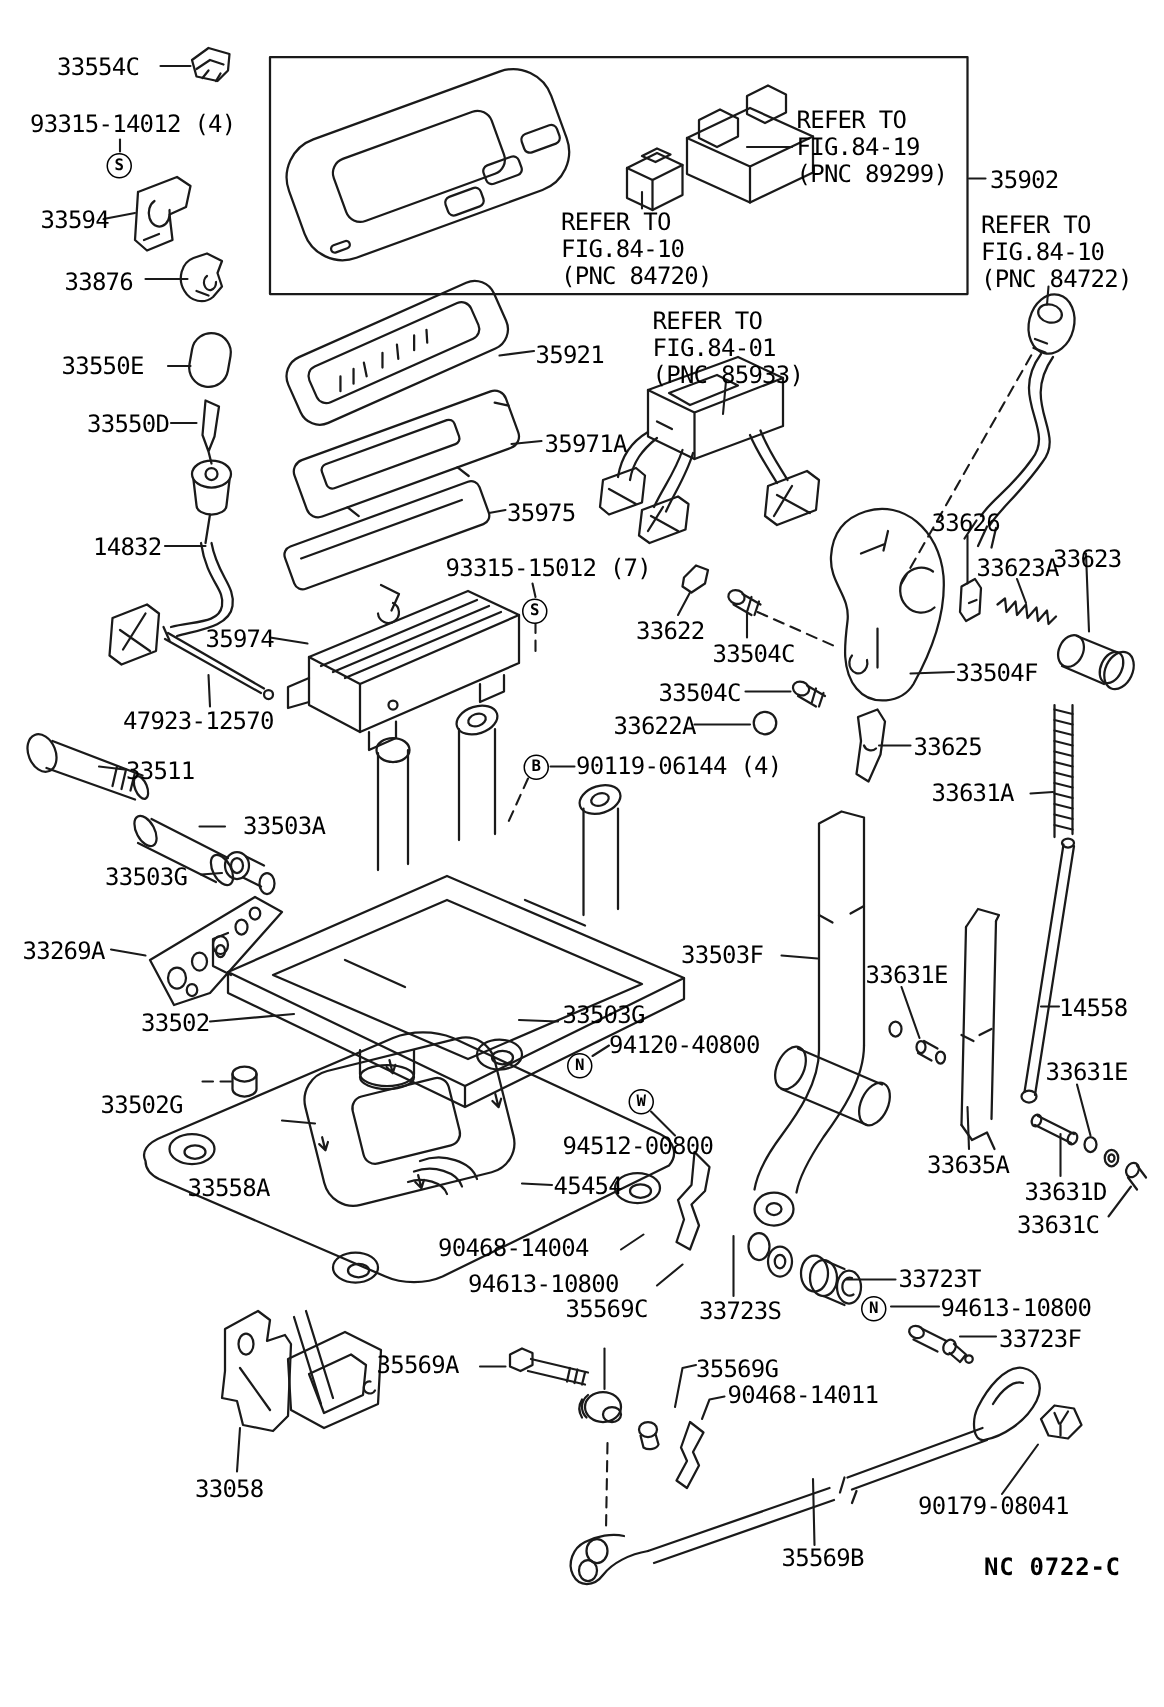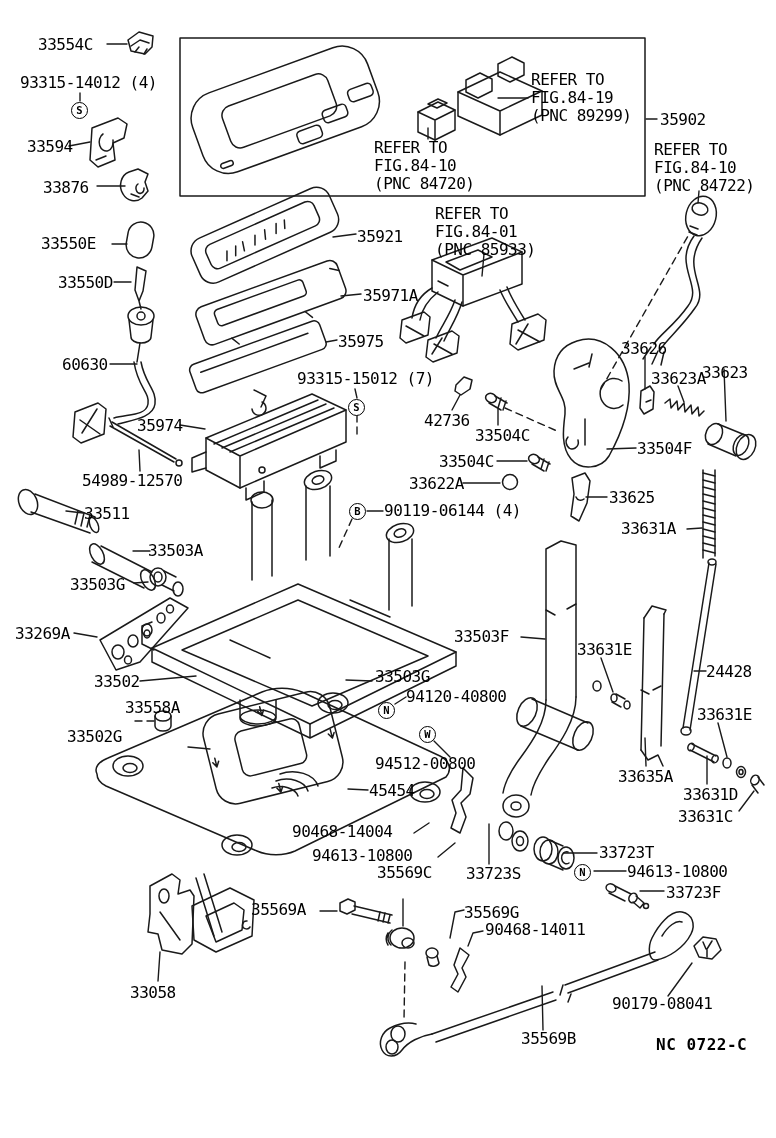--- a/index.html
+++ b/index.html
@@ -427,57 +427,57 @@
 (PNC 89299)</div>
   <div class="refer" style="left:374px;top:139px">REFER TO
 FIG.84-10
 (PNC 84720)</div>
   <div class="lbl" style="left:660px;top:111px">35902</div>
   <div class="refer" style="left:654px;top:141px">REFER TO
 FIG.84-10
 (PNC 84722)</div>
   <div class="lbl" style="left:41px;top:235px">33550E</div>
   <div class="lbl" style="left:58px;top:274px">33550D</div>
-  <div class="lbl" style="left:62px;top:356px">60630</div>
+  <div class="lbl" style="left:62px;top:356px">14832</div>
   <div class="lbl" style="left:357px;top:228px">35921</div>
   <div class="lbl" style="left:363px;top:287px">35971A</div>
   <div class="lbl" style="left:338px;top:333px">35975</div>
   <div class="lbl" style="left:297px;top:370px">93315-15012 (7)</div>
   <div class="refer" style="left:435px;top:205px">REFER TO
 FIG.84-01
 (PNC 85933)</div>
   <div class="lbl" style="left:621px;top:340px">33626</div>
   <div class="lbl" style="left:702px;top:364px">33623</div>
   <div class="lbl" style="left:651px;top:370px">33623A</div>
-  <div class="lbl" style="left:424px;top:412px">42736</div>
+  <div class="lbl" style="left:424px;top:412px">33622</div>
   <div class="lbl" style="left:475px;top:427px">33504C</div>
   <div class="lbl" style="left:439px;top:453px">33504C</div>
   <div class="lbl" style="left:409px;top:475px">33622A</div>
   <div class="lbl" style="left:637px;top:440px">33504F</div>
   <div class="lbl" style="left:609px;top:489px">33625</div>
   <div class="lbl" style="left:621px;top:520px">33631A</div>
   <div class="lbl" style="left:137px;top:417px">35974</div>
-  <div class="lbl" style="left:82px;top:472px">54989-12570</div>
+  <div class="lbl" style="left:82px;top:472px">47923-12570</div>
   <div class="lbl" style="left:84px;top:505px">33511</div>
-  <div class="lbl" style="left:148px;top:542px">33503A</div>
+  <div class="lbl" style="left:162px;top:542px">33503A</div>
   <div class="lbl" style="left:70px;top:576px">33503G</div>
   <div class="lbl" style="left:15px;top:625px">33269A</div>
   <div class="lbl" style="left:94px;top:673px">33502</div>
   <div class="lbl" style="left:384px;top:502px">90119-06144 (4)</div>
   <div class="lbl" style="left:454px;top:628px">33503F</div>
   <div class="lbl" style="left:375px;top:668px">33503G</div>
   <div class="lbl" style="left:406px;top:688px">94120-40800</div>
   <div class="lbl" style="left:375px;top:755px">94512-00800</div>
   <div class="lbl" style="left:67px;top:728px">33502G</div>
-  <div class="lbl" style="left:125px;top:699px">33558A</div>
+  <div class="lbl" style="left:125px;top:783px">33558A</div>
   <div class="lbl" style="left:369px;top:782px">45454</div>
   <div class="lbl" style="left:292px;top:823px">90468-14004</div>
   <div class="lbl" style="left:312px;top:847px">94613-10800</div>
   <div class="lbl" style="left:577px;top:641px">33631E</div>
-  <div class="lbl" style="left:706px;top:663px">24428</div>
+  <div class="lbl" style="left:706px;top:663px">14558</div>
   <div class="lbl" style="left:697px;top:706px">33631E</div>
   <div class="lbl" style="left:618px;top:768px">33635A</div>
   <div class="lbl" style="left:683px;top:786px">33631D</div>
   <div class="lbl" style="left:678px;top:808px">33631C</div>
   <div class="lbl" style="left:466px;top:865px">33723S</div>
   <div class="lbl" style="left:599px;top:844px">33723T</div>
   <div class="lbl" style="left:627px;top:863px">94613-10800</div>
   <div class="lbl" style="left:666px;top:884px">33723F</div>
   <div class="lbl" style="left:464px;top:904px">35569G</div>
   <div class="lbl" style="left:485px;top:921px">90468-14011</div>

